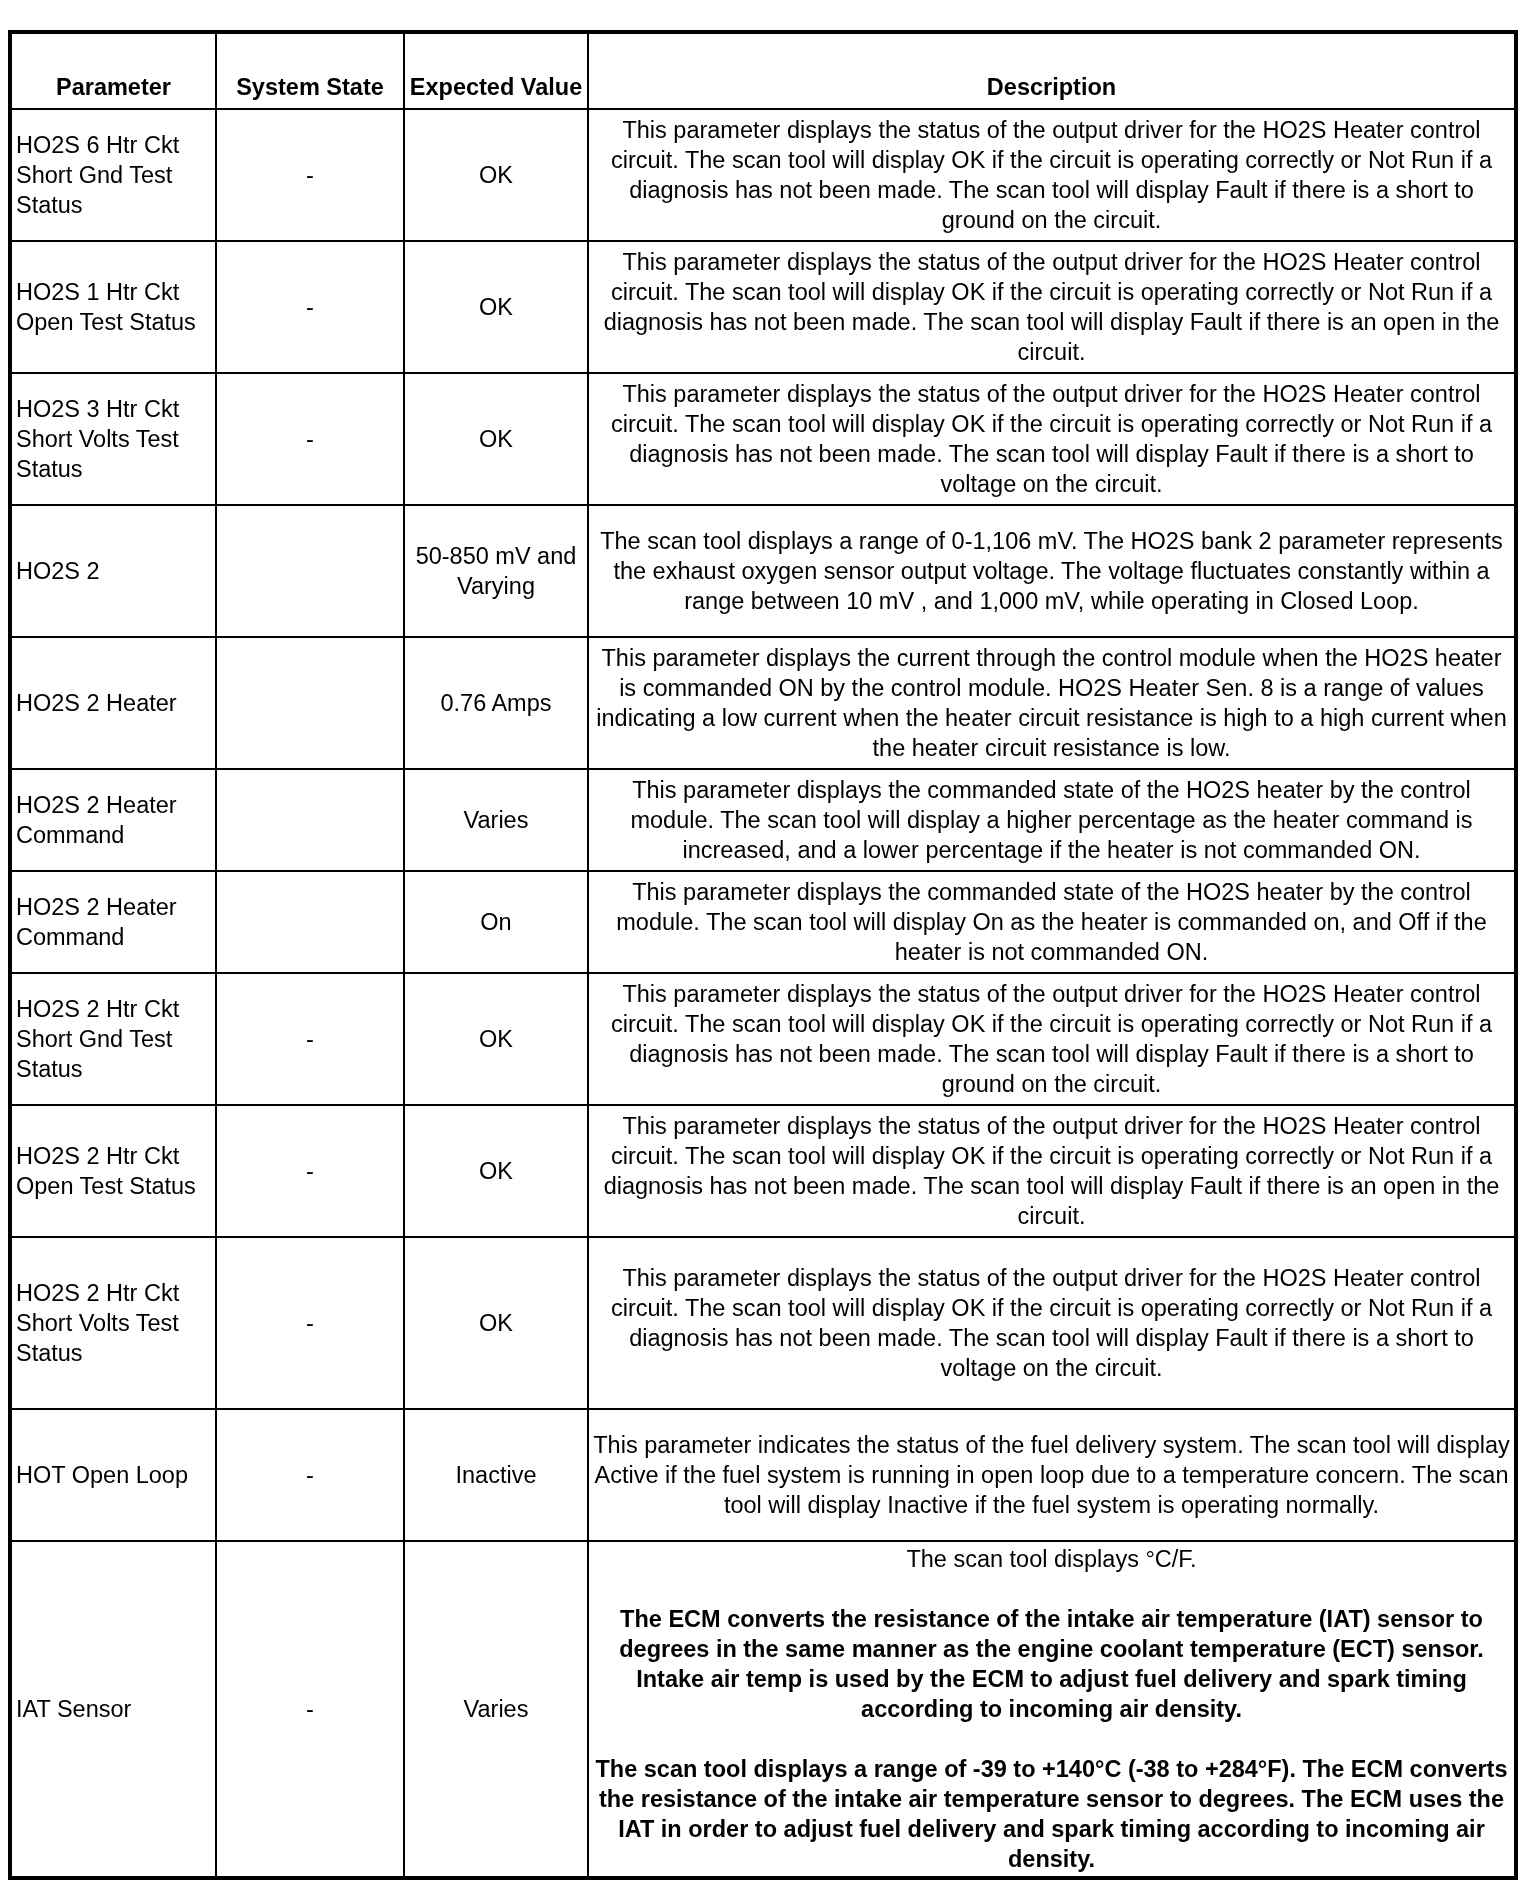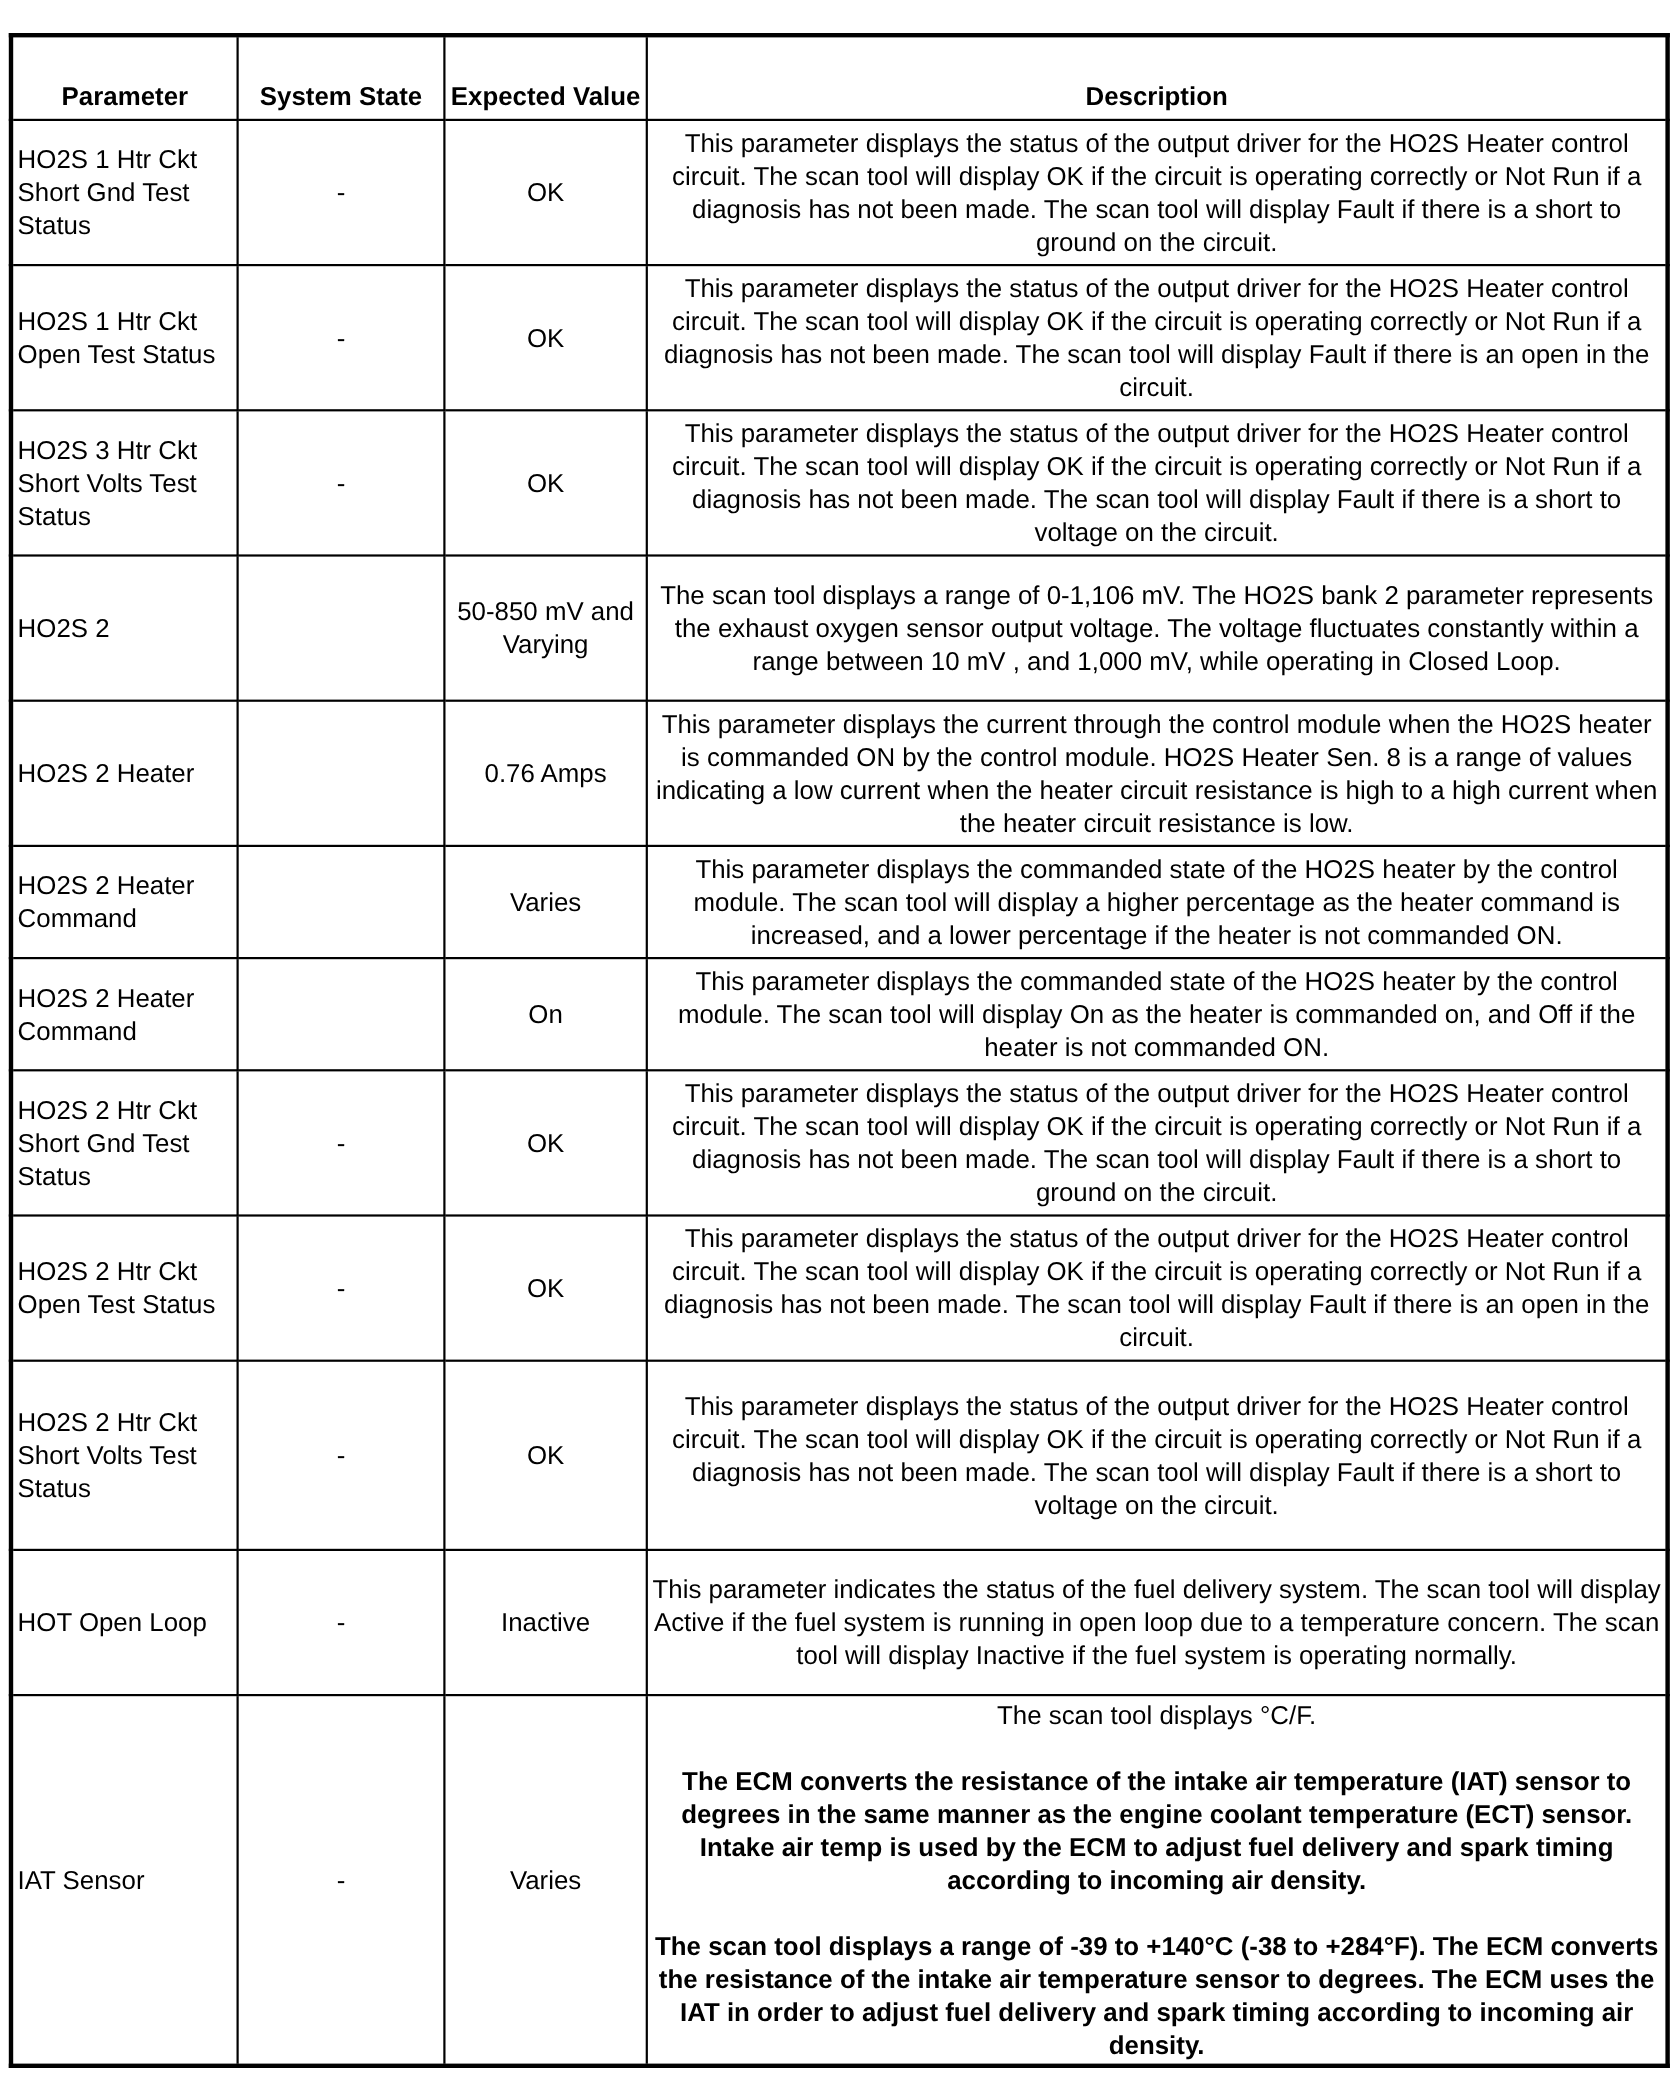--- a/index.html
+++ b/index.html
@@ -39,21 +39,21 @@
     <tr class="header-row">
       <th>Parameter</th>
       <th>System State</th>
       <th>Expected Value</th>
       <th>Description</th>
     </tr>
   </thead>
   <tbody>
 
     <tr style="height:132px">
-      <td class="param">HO2S 1 Htr Ckt Short Gnd Test Status</td>
+      <td class="param">HO2S 6 Htr Ckt Short Gnd Test Status</td>
       <td class="state">-</td>
       <td class="expected">OK</td>
       <td class="desc">This parameter displays the status of the output driver for the HO2S Heater control circuit. The scan tool will display OK if the circuit is operating correctly or Not Run if a diagnosis has not been made. The scan tool will display Fault if there is a short to ground on the circuit.</td>
     </tr>
     <tr style="height:132px">
       <td class="param">HO2S 1 Htr Ckt Open Test Status</td>
       <td class="state">-</td>
       <td class="expected">OK</td>
       <td class="desc">This parameter displays the status of the output driver for the HO2S Heater control circuit. The scan tool will display OK if the circuit is operating correctly or Not Run if a diagnosis has not been made. The scan tool will display Fault if there is an open in the circuit.</td>
     </tr>

